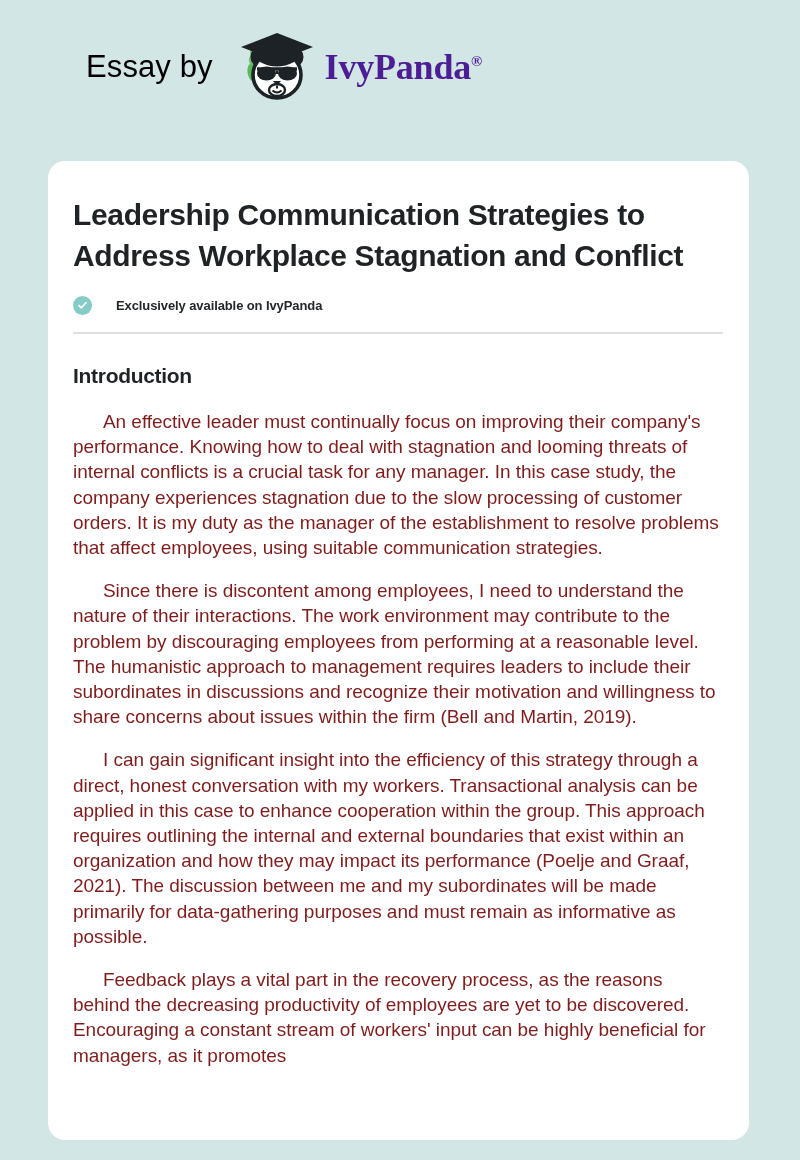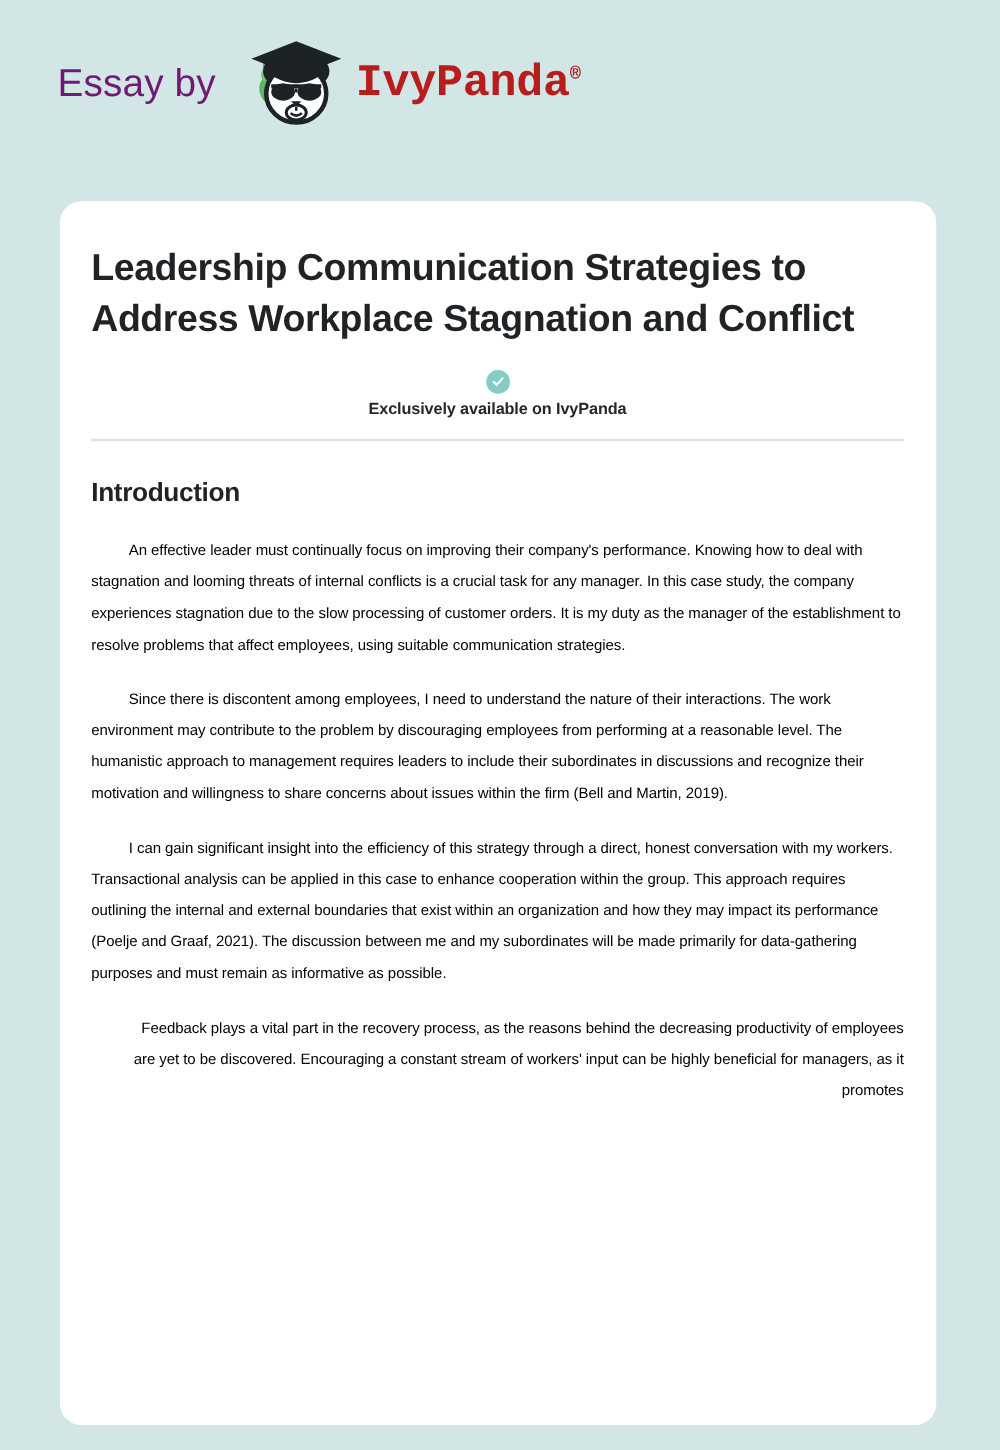--- a/index.html
+++ b/index.html
@@ -26,43 +26,44 @@
 
   .brand-lockup {
     display: flex;
     align-items: center;
     gap: 14px;
   }
 
   .essay-by {
     font-size: 31px;
     font-weight: 400;
-    color: #701a75;
+    color: #000000;
     letter-spacing: 0.1px;
     line-height: 1;
+    margin-left: 40px;
   }
 
   .logo-group {
     display: flex;
     align-items: center;
     gap: 6px;
   }
 
   .panda-mark {
     width: 92px;
     height: 72px;
     display: block;
     flex: none;
   }
 
   .wordmark {
-    font-family: Liberation Mono, monospace;
+    font-family: Liberation Serif, serif;
     font-size: 36px;
     font-weight: bold;
-    color: #b91c1c;
+    color: #4c1d95;
     line-height: 1;
     letter-spacing: -0.2px;
     position: relative;
     white-space: nowrap;
   }
 
   .wordmark .reg {
     font-size: 15px;
     vertical-align: super;
     font-weight: bold;
@@ -90,23 +91,22 @@
     font-weight: bold;
     line-height: 1.38;
     color: #1f2326;
     letter-spacing: -0.35px;
     width: 640px;
   }
 
   .exclusive-row {
     display: flex;
     align-items: center;
-    gap: 4px;
+    gap: 24px;
     margin-top: 19px;
-    flex-direction: column;
   }
 
   .check-badge {
     width: 19px;
     height: 19px;
     border-radius: 50%;
     background: #84ccc5;
     display: flex;
     align-items: center;
     justify-content: center;
@@ -133,32 +133,32 @@
   .section-heading {
     font-size: 21px;
     font-weight: bold;
     color: #1f2326;
     letter-spacing: -0.3px;
     margin-top: 29px;
     line-height: 1.2;
   }
 
   .para {
-    font-size: 12px;
+    font-size: 19px;
     line-height: 25.2px;
-    color: #000000;
+    color: #7f1d1d;
     margin-top: 18px;
     text-indent: 30px;
     width: 650px;
     letter-spacing: -0.05px;
   }
 
   .section-heading + .para { margin-top: 21px; }
 
-  .para.clipped { margin-top: 18px; text-align: right; }
+  .para.clipped { margin-top: 18px; }
 </style>
 </head>
 <body>
 
 <div class="page-header">
   <div class="brand-lockup">
     <span class="essay-by">Essay by</span>
     <span class="logo-group">
       <svg class="panda-mark" viewBox="0 0 92 72" aria-hidden="true">
 

